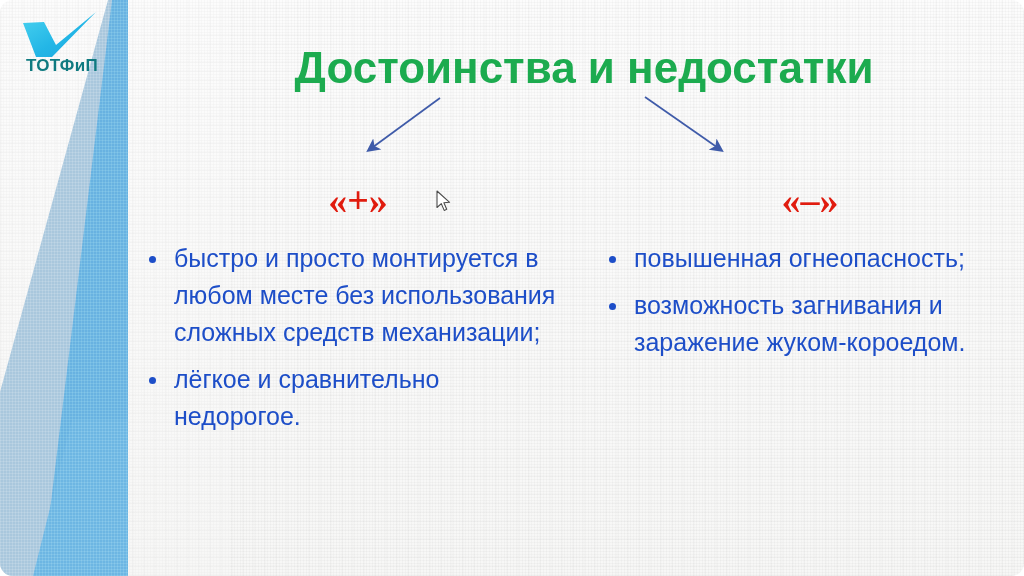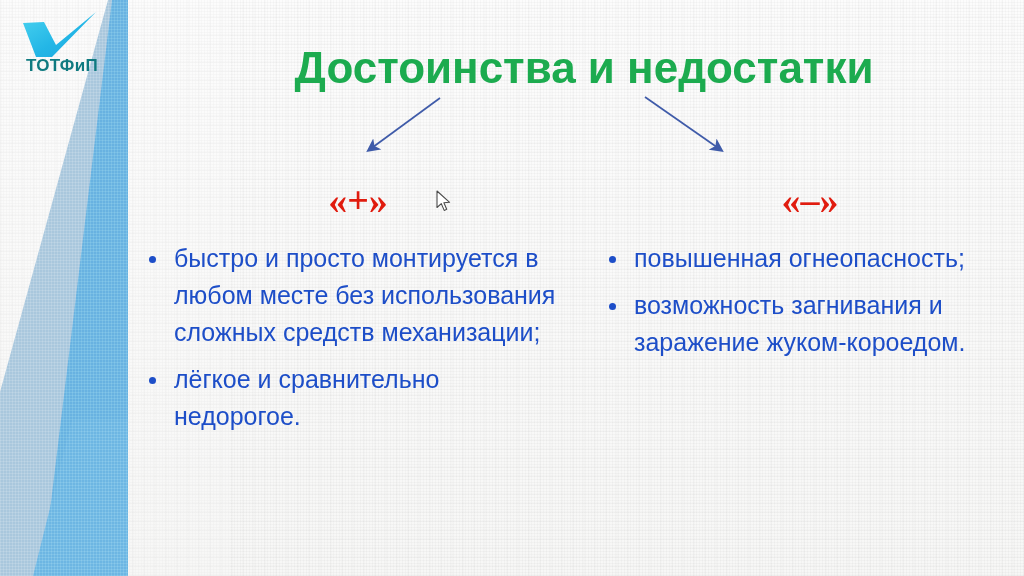--- a/index.html
+++ b/index.html
@@ -16,20 +16,21 @@
     width: 1024px;
     height: 576px;
     overflow: hidden;
     background-color: #fafafa;
     background-image:
       repeating-linear-gradient(0deg, rgba(0,0,0,0.022) 0px, rgba(0,0,0,0.022) 1px, rgba(255,255,255,0) 1px, rgba(255,255,255,0) 3px),
       repeating-linear-gradient(90deg, rgba(0,0,0,0.022) 0px, rgba(0,0,0,0.022) 1px, rgba(255,255,255,0) 1px, rgba(255,255,255,0) 3px),
       repeating-linear-gradient(0deg, rgba(0,0,0,0.012) 0px, rgba(0,0,0,0.012) 2px, rgba(255,255,255,0) 2px, rgba(255,255,255,0) 9px),
       repeating-linear-gradient(90deg, rgba(0,0,0,0.012) 0px, rgba(0,0,0,0.012) 2px, rgba(255,255,255,0) 2px, rgba(255,255,255,0) 11px),
       linear-gradient(180deg, #fcfcfc 0%, #f7f7f6 100%);
+    border-radius: 13px;
   }
 
   
   .wedge-layer {
     position: absolute;
     left: 0; top: 0;
     width: 230px;
     height: 576px;
     pointer-events: none;
   }

